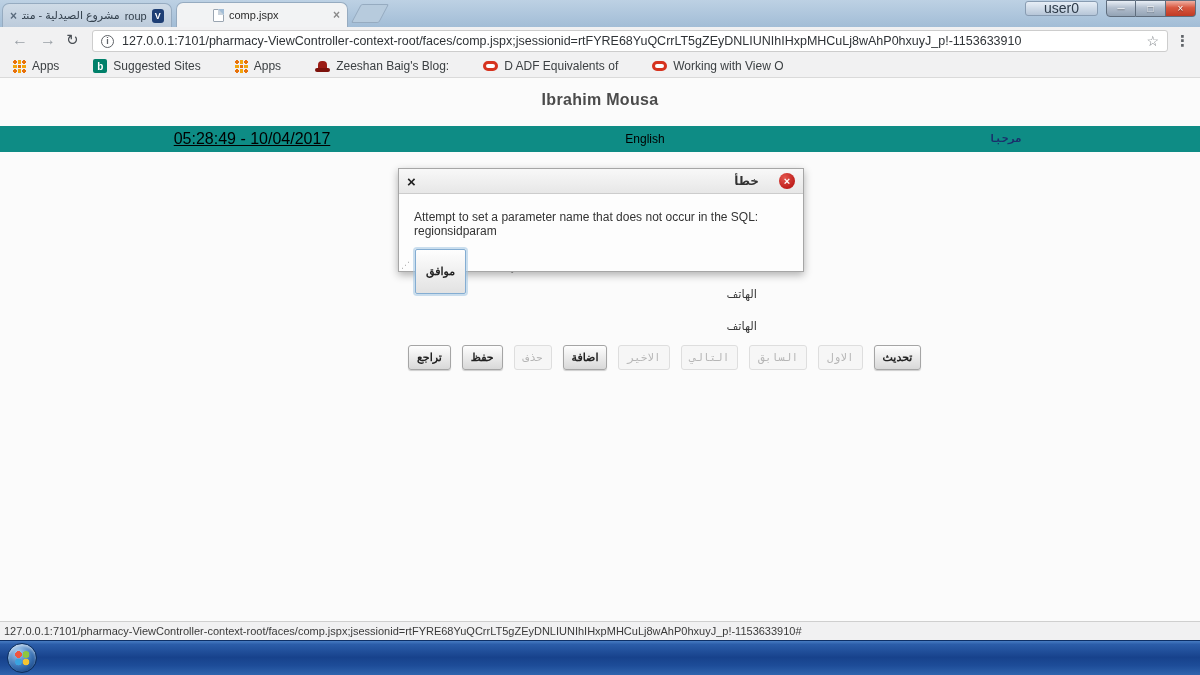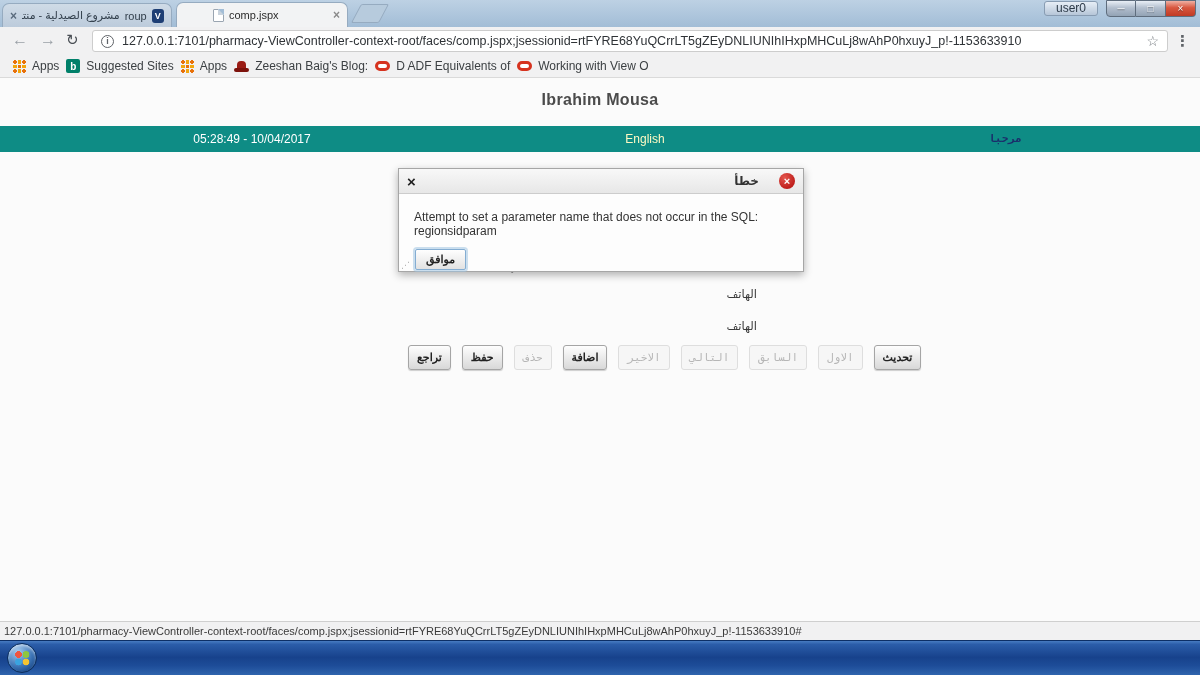--- a/index.html
+++ b/index.html
@@ -20,23 +20,23 @@
   .tab-active .tab-close { margin-left:auto; color:#8a8a8a; }
   .tab-title-ar { white-space:nowrap; overflow:hidden; }
   .tab-title-latin { white-space:nowrap; }
   .favicon-vb { width:14px; height:14px; background:#1d3e74; border-radius:3px; color:#fff;
     font-size:9px; font-weight:bold; display:flex; align-items:center; justify-content:center; margin-left:auto; }
   .doc-icon { width:11px; height:13px; background:#fff; border:1px solid #9aa5b1; border-radius:1px; position:relative; }
   .doc-icon:after { content:""; position:absolute; top:-1px; right:-1px; border:3px solid;
     border-color:#a2bdd6 #a2bdd6 #c9d3dd #c9d3dd; }
   .newtab-btn { position:absolute; left:356px; top:4px; width:28px; height:19px;
     background:#b7cbdd; border:1px solid #96abc0; transform:skewX(-28deg); border-radius:2px; }
-  .profile-btn { position:absolute; right:102px; top:1px; height:15px; padding:0 11px;
+  .profile-btn { position:absolute; right:102px; top:1px; height:15px; padding:0 18px;
     background:linear-gradient(#e7eef6,#b6c6d8); border:1px solid #889cb2; border-radius:3px;
-    font-size:12px; color:#2e3b49; line-height:13px; }
+    font-size:14px; color:#2e3b49; line-height:13px; }
   .win-controls { position:absolute; right:4px; top:0; display:flex; }
   .win-btn { width:30px; height:17px; display:flex; align-items:center; justify-content:center;
     font-size:10px; color:#fff; text-shadow:0 1px 1px rgba(0,0,0,.5);
     background:linear-gradient(#e9eff6,#b3bfce 45%,#93a3b5); border:1px solid #5f6d7d; border-left-width:0; }
   .win-btn.min { border-left-width:1px; border-radius:0 0 0 4px; }
   .win-btn.close { background:linear-gradient(#f0b0a3,#d8573f 45%,#c03a24); border-radius:0 0 4px 0; }
 
   
   .toolbar { position:absolute; top:27px; left:0; right:0; height:28px; background:#f1f1f2; }
   .nav-icon { position:absolute; top:3px; font-size:16px; color:#9aa0a6; line-height:20px; }
@@ -45,21 +45,21 @@
   .omnibox { position:absolute; left:92px; right:32px; top:3px; height:22px; background:#fff;
     border:1px solid #cdcdcd; border-radius:3px; display:flex; align-items:center; padding:0 8px; gap:8px; }
   .info-icon { width:13px; height:13px; border:1px solid #5f6368; border-radius:50%; color:#5f6368;
     font-size:9px; font-weight:bold; display:flex; align-items:center; justify-content:center; flex:none; }
   .url-text { flex:1; font-size:12.5px; color:#2f3337; white-space:nowrap; overflow:hidden; }
   .star-icon { color:#767b80; font-size:14px; flex:none; }
   .menu-icon { position:absolute; right:10px; top:5px; font-size:15px; color:#5f6368; font-weight:bold; }
 
   
   .bookmarks { position:absolute; top:55px; left:0; right:0; height:23px; background:#f1f1f2;
-    border-bottom:1px solid #dadada; display:flex; align-items:center; padding-left:13px; gap:7px; }
+    border-bottom:1px solid #dadada; display:flex; align-items:center; padding-left:13px; gap:34px; }
   .bm-item { display:flex; align-items:center; gap:6px; font-size:12px; color:#3c4043; white-space:nowrap; }
   .bm-grid { width:13px; height:13px; flex:none;
     background:
       radial-gradient(circle at 2px 2px,#e8710a 1.8px,transparent 2px),
       radial-gradient(circle at 6.5px 2px,#f2a60d 1.8px,transparent 2px),
       radial-gradient(circle at 11px 2px,#e8710a 1.8px,transparent 2px),
       radial-gradient(circle at 2px 6.5px,#f2a60d 1.8px,transparent 2px),
       radial-gradient(circle at 6.5px 6.5px,#e8710a 1.8px,transparent 2px),
       radial-gradient(circle at 11px 6.5px,#f2a60d 1.8px,transparent 2px),
       radial-gradient(circle at 2px 11px,#e8710a 1.8px,transparent 2px),
@@ -71,23 +71,23 @@
   .bm-hat:before { content:""; position:absolute; left:3px; top:0; width:9px; height:7px; background:#9b1c15; border-radius:4px 4px 0 0; }
   .bm-hat:after { content:""; position:absolute; left:0; bottom:0; width:15px; height:4px; background:#7d120c; border-radius:2px; }
   .bm-oracle { width:15px; height:10px; border:3px solid #d6331f; border-radius:5px; flex:none; background:#fff; }
 
   
   .page { position:absolute; top:78px; left:0; right:0; height:543px; background:#fbfbfb; }
   .page-title { position:absolute; top:13px; left:0; right:0; text-align:center;
     font-size:16px; color:#4b4b4b; letter-spacing:.3px;font-weight:bold; }
   .teal-bar { position:absolute; top:48px; left:0; right:0; height:26px; background:#0e8c85; }
   .tb-time { position:absolute; left:252px; top:0; transform:translateX(-50%); line-height:26px;
-    color:#ffffff; font-size:12px; }
+    color:#000000; font-size:16px;text-decoration:underline; }
   .tb-lang { position:absolute; left:645px; top:0; transform:translateX(-50%); line-height:26px;
-    color:#fef9c3; font-size:12px; cursor:pointer; }
+    color:#000000; font-size:12px; cursor:pointer; }
   .tb-welcome { position:absolute; left:1005px; top:0; transform:translateX(-50%); line-height:26px;
     color:#1b2e6b; font-size:11px; font-weight:bold;font-family:Liberation Mono, monospace; }
   .splitter-glyph { position:absolute; left:510px; top:187px; color:#8d8d8d; font-size:10px;
     transform:rotate(90deg); z-index:1; }
   .form-label { position:absolute; right:443px; font-size:11.5px; color:#3a3a3a; direction:rtl; }
   .lbl-phone { top:209px; } .lbl-region { top:241px; }
   .btn-row { position:absolute; left:408px; top:267px; display:flex; gap:11px; }
   .pgbtn { height:25px; padding:0 8px; font-size:11px; border-radius:3px; white-space:nowrap; }
   .pgbtn.on { font-weight:bold; color:#222; background:linear-gradient(#fefefe,#d8d8d8);
     border:1px solid #a5a5a5; box-shadow:0 1px 1px rgba(0,0,0,.18); cursor:pointer; }
@@ -98,21 +98,21 @@
     border:1px solid #a6a6a6; box-shadow:0 3px 8px rgba(0,0,0,.3); z-index:5; }
   .dlg-header { height:25px; background:linear-gradient(#f8f8f8,#e7e7e7); border-bottom:1px solid #cccccc;
     display:flex; align-items:center; padding:0 8px; }
   .dlg-close { color:#222; font-size:15px; font-weight:bold; line-height:1; cursor:pointer; }
   .dlg-title-wrap { margin-left:auto; display:flex; align-items:center; gap:20px; }
   .dlg-title { font-size:12px; font-weight:bold; color:#333; }
   .dlg-error-icon { width:16px; height:16px; background:radial-gradient(circle at 35% 30%,#e4564e,#bf1f1c 70%);
     border-radius:50%; color:#fff; font-size:11px; font-weight:bold;
     display:flex; align-items:center; justify-content:center; }
   .dlg-msg { margin:16px 10px 0 15px; font-size:12px; color:#333; }
-  .dlg-ok { margin:11px 0 0 16px; padding:3px 10px; font-size:11px; font-weight:bold; color:#222;
+  .dlg-ok { margin:11px 0 0 16px; padding:15px 10px; font-size:11px; font-weight:bold; color:#222;
     background:linear-gradient(#fefefe,#e2e2e2); border:1px solid #84add2; border-radius:2px;
     box-shadow:0 0 0 2px rgba(160,196,226,.55); cursor:pointer; }
   .dlg-grip { position:absolute; left:2px; bottom:1px; color:#b5b5b5; font-size:9px; }
 
   
   .statusbar { position:absolute; top:621px; left:0; right:0; height:19px; background:#f1f1f2;
     border-top:1px solid #cfcfcf; font-size:11px; color:#3a3a3a; line-height:18px; padding-left:4px;
     white-space:nowrap; overflow:hidden; }
 
   

